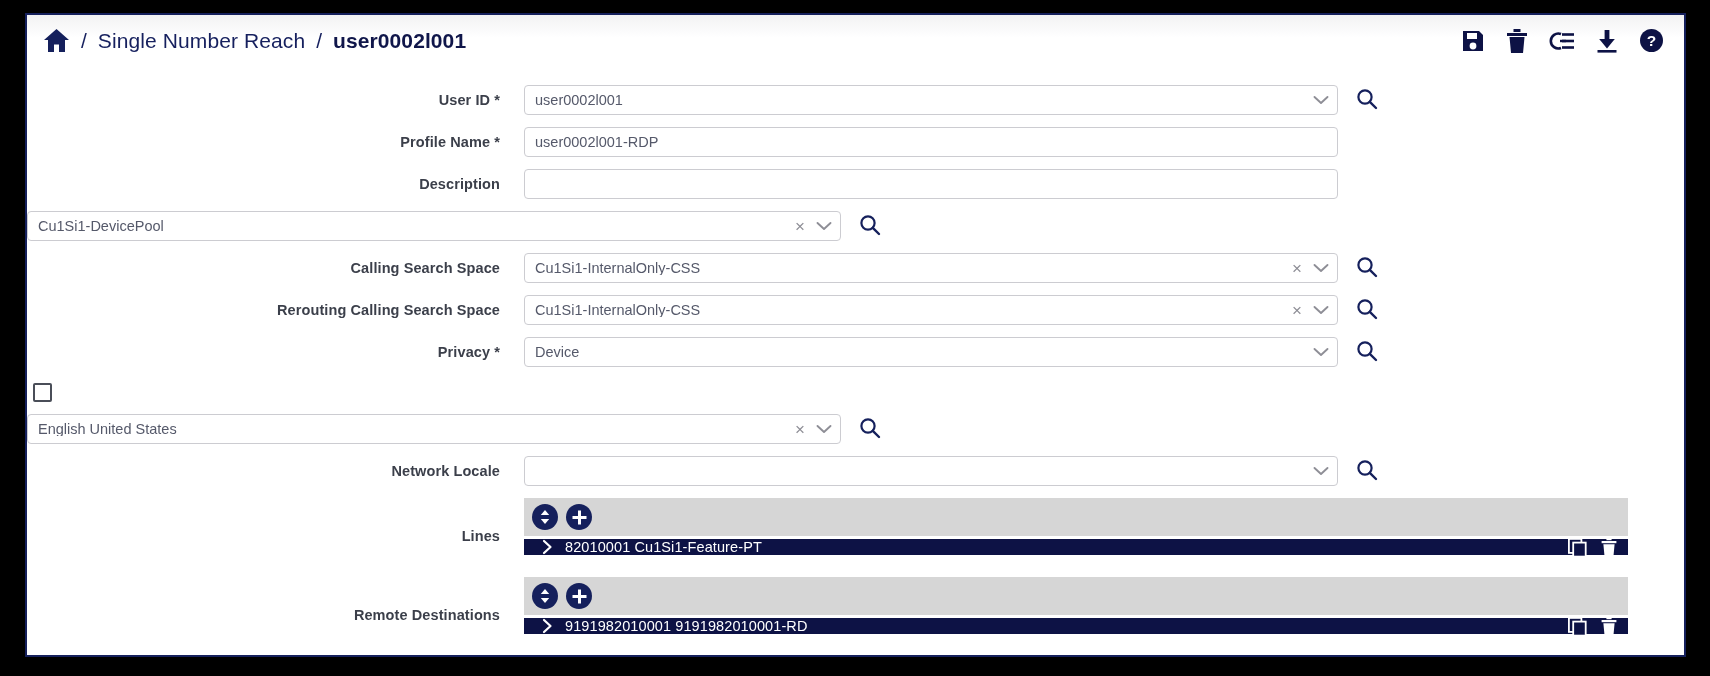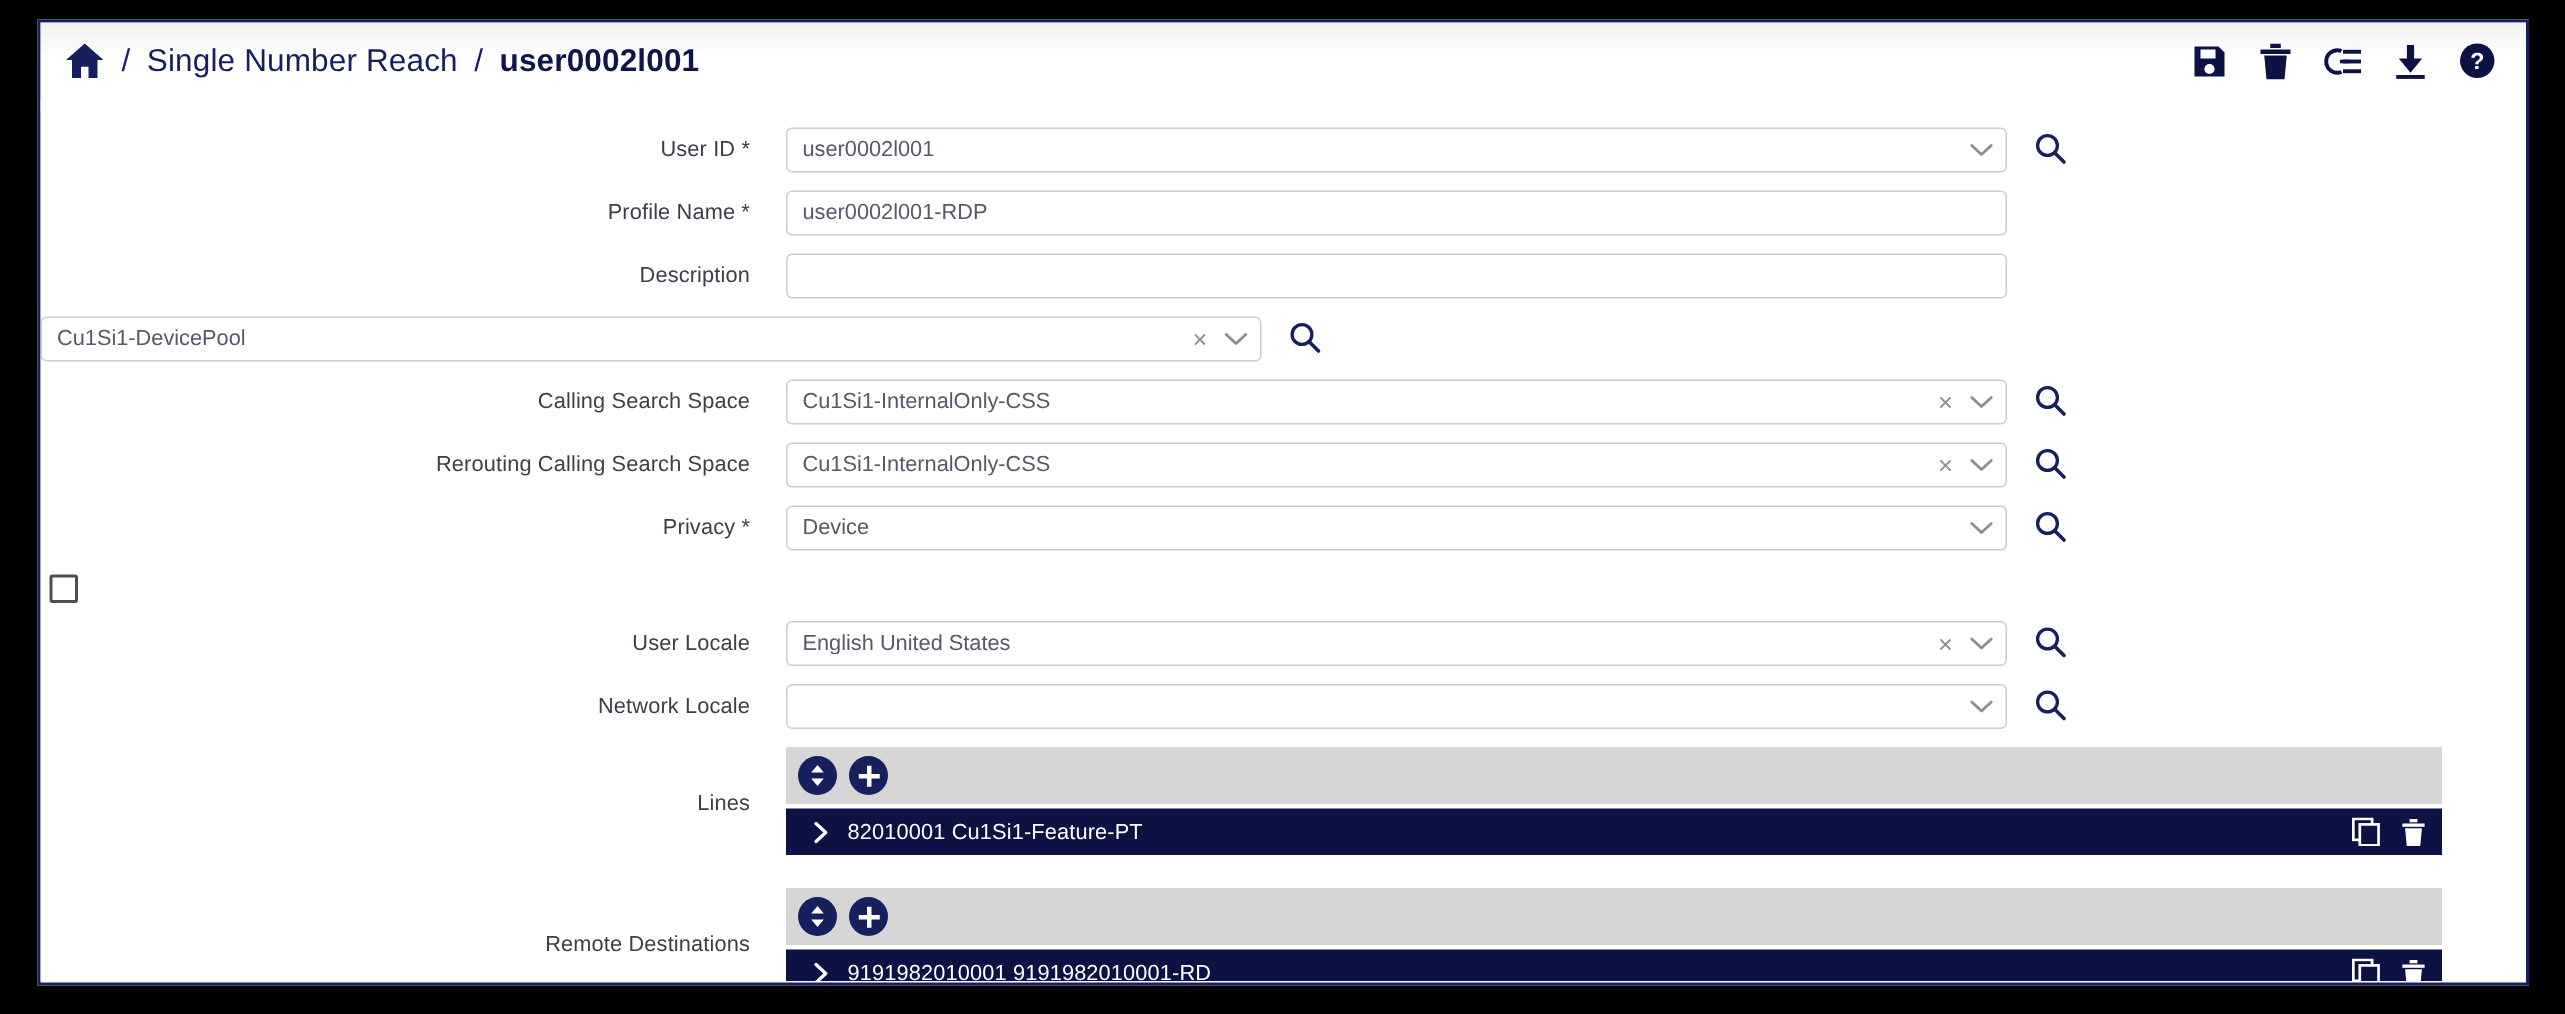--- a/index.html
+++ b/index.html
@@ -87,21 +87,21 @@
     align-items: flex-start;
     margin-bottom: 12px;
   }
   .lbl-col {
     width: 497px;
     flex: 0 0 497px;
     text-align: right;
     padding-right: 24px;
     padding-top: 7px;
     font-size: 14.5px;
-    font-weight: 400;
+    font-weight: 700;
     color: #3b3f4a;
     letter-spacing: .1px;
   }
   .ctrl-col {
     flex: 1 1 auto;
     display: flex;
     align-items: flex-start;
     min-width: 0;
   }
 
@@ -176,21 +176,21 @@
     border-radius: 50%;
     background: #15205c;
     display: flex;
     align-items: center;
     justify-content: center;
     cursor: pointer;
     flex: 0 0 auto;
   }
   .coll-row {
     background: #0d1245;
-    height: 31px;
+    height: 16px;
     display: flex;
     align-items: center;
     padding: 0 11px 0 18px;
     margin-top: 3px;
   }
   .row-chevron { line-height: 0; cursor: pointer; flex: 0 0 auto; margin-right: 12px; }
   .row-label {
     flex: 1 1 auto;
     color: #ffffff;
     font-size: 14.5px;
@@ -382,21 +382,20 @@
       </div>
 
     <div class="form-row">
       <div class="ctrl-col">
         <div class="checkbox"></div>
       </div>
     </div>
 
     <div id="form-rows-bottom">
         <div class="form-row">
-          <div class="lbl-col">User Locale</div>
           <div class="ctrl-col">
             <div class="field">
               <span class="field-value" title="">English United States</span>
               <div class="field-adorn">
                 <span class="clear-x">×</span>
                 <span class="chev"><svg width="16" height="10" viewBox="0 0 16 10">
                     <path d="M1.5 2 L8 8 L14.5 2" fill="none" stroke="#8e8e96" stroke-width="1.9" stroke-linecap="round" stroke-linejoin="round"></path>
                   </svg></span>
               </div>
             </div>

